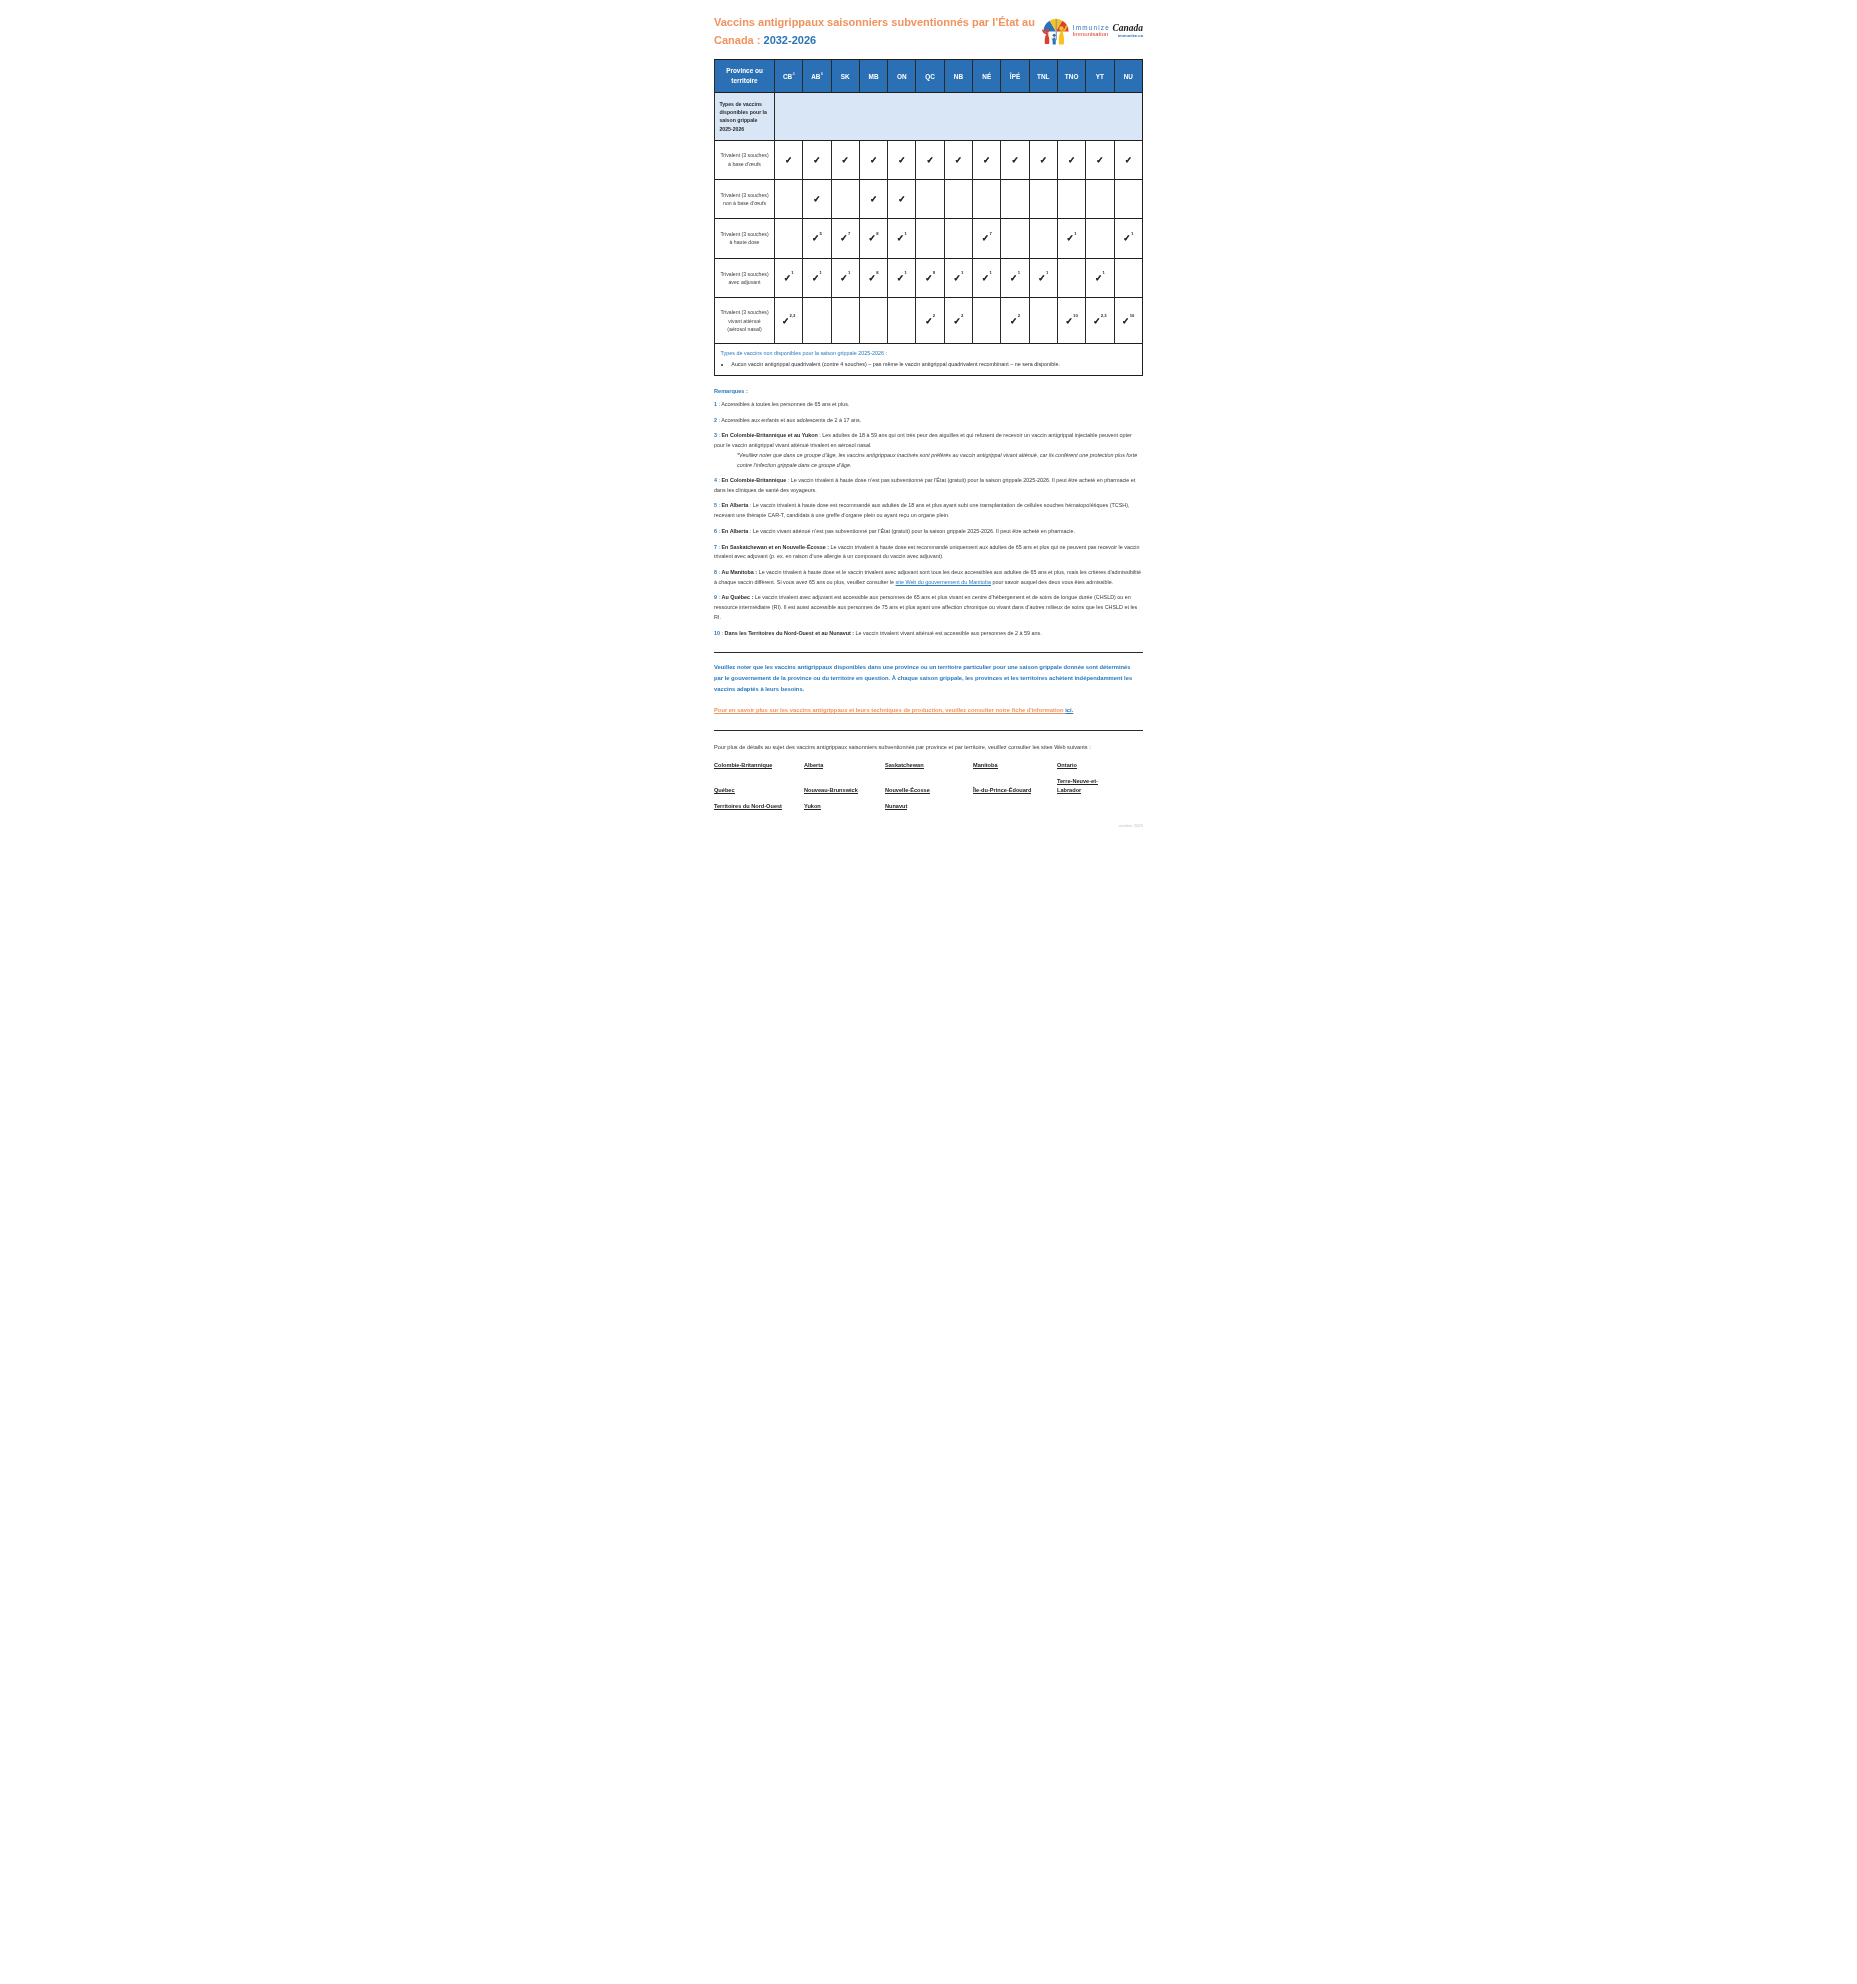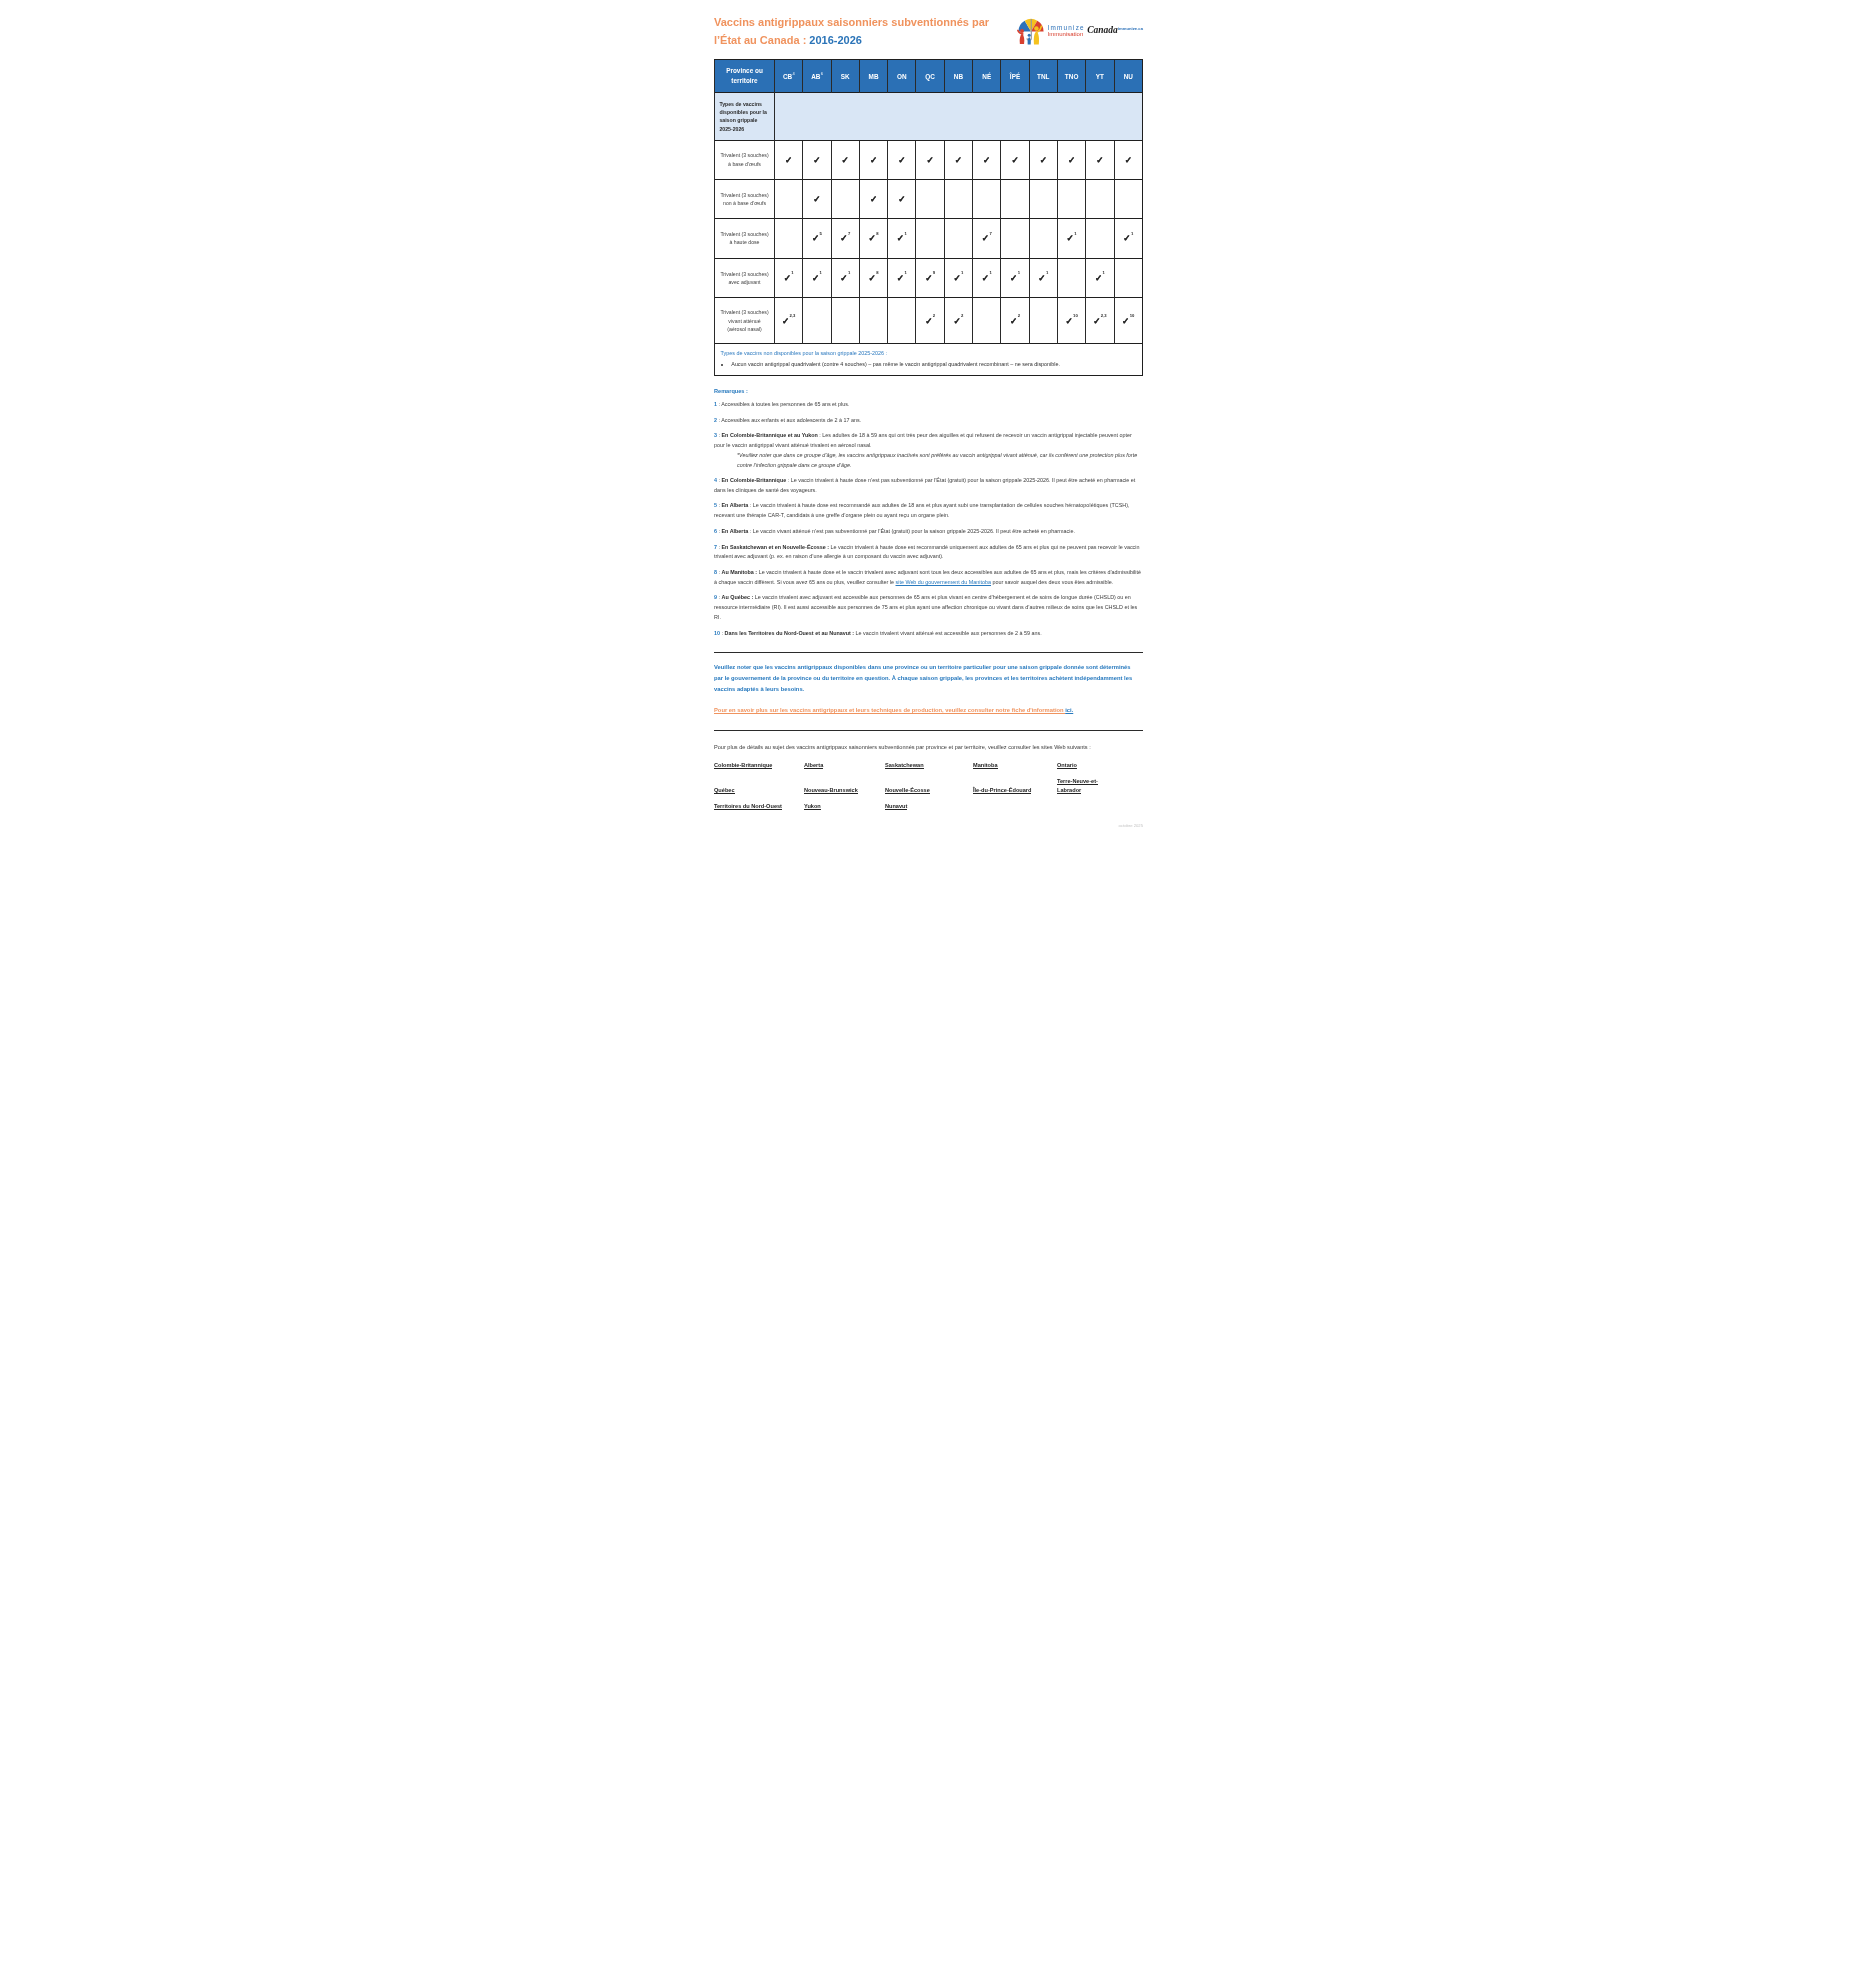--- a/index.html
+++ b/index.html
@@ -10,21 +10,21 @@
   }
   
   .header-row{display:flex;justify-content:space-between;align-items:flex-start;margin-bottom:9.5px;}
   .title{font-size:11px;font-weight:bold;line-height:1.6;color:#F0935E;max-width:329px;}
   .title .season{color:#2B74B8;}
   .logo{display:flex;align-items:center;gap:1.6px;margin-top:1.6px;flex:0 0 auto;}
   .logo svg{width:30px;height:30px;}
   .logo-words{display:flex;flex-direction:column;line-height:1.12;}
   .logo-en{color:#2D72B9;font-size:6.4px;letter-spacing:1.2px;}
   .logo-fr{color:#D8402F;font-size:6px;}
-  .logo-right{display:flex;flex-direction:row;margin-left:0.8px;}
+  .logo-right{display:flex;flex-direction:column;margin-left:0.8px;}
   .logo-canada{font-family:"Liberation Serif",serif;font-style:italic;font-weight:600;font-size:9.5px;color:#1c1c1c;line-height:1;}
   .logo-site{color:#2D72B9;font-weight:bold;font-size:4.2px;text-align:right;margin-top:0;}
   
   table.vax{width:100%;border-collapse:collapse;border:1px solid #1f1f1f;table-layout:fixed;}
   table.vax th,table.vax td{border-left:0.4px solid #2a2a2a;border-top:0.8px solid #1f1f1f;}
   tr.head th{background:#2B70B5;color:#ffffff;height:29px;font-size:6.4px;text-align:center;vertical-align:middle;}
   th.corner{text-align:left;padding:1.6px 4.4px;font-size:6.4px;line-height:1.65;font-weight:bold;}
   th.col-h span{font-weight:bold;}
   th.col-h sup{font-weight:400;font-size:4px;position:relative;top:-1.2px;left:0.4px;}
   tr.subhead td{background:#D9E6F5;height:40px;vertical-align:middle;}
@@ -56,21 +56,21 @@
   .links-grid .cell{min-height:0.4px;}
   .links-grid > .cell:nth-child(5n+1){max-width:73px;}
   .links-grid > .cell:nth-child(5n){max-width:63px;}
   .site-link{font-weight:bold;font-size:5.6px;color:#242424;border-bottom:1px solid #242424;padding-bottom:0.4px;line-height:1.6;cursor:pointer;}
   .footer-date{text-align:right;color:#c4c4c4;font-size:4.2px;margin-top:12px;}
 </style>
 </head>
 <body>
 
 <div class="header-row">
-  <div class="title"><span>Vaccins antigrippaux saisonniers subventionnés par l’État au Canada : </span><span class="season">2016-2026</span></div>
+  <div class="title"><span>Vaccins antigrippaux saisonniers subventionnés par l’État au Canada : </span><span class="season">2032-2026</span></div>
   <div class="logo">
     <svg viewBox="0 0 100 100" aria-hidden="true">
       <path d="M50 52 L8 52 A42 42 0 0 1 29 15.6 Z" fill="#2D72B9"></path>
       <path d="M50 52 L29 15.6 A42 42 0 0 1 71 15.6 Z" fill="#F5C21E"></path>
       <path d="M50 52 L71 15.6 A42 42 0 0 1 92 52 Z" fill="#D8402F"></path>
       <path d="M51 10 L51 74 A7 7 0 0 1 37 74" stroke="#9a9a9a" stroke-width="4" fill="none"></path>
       <circle cx="20" cy="50" r="6.5" fill="#D8402F"></circle>
       <path d="M20 58 C13 64 11 77 13 93 L27 93 C29 77 27 64 20 58 Z" fill="#D8402F"></path>
       <path d="M23 60 q-13 -2 -17 -12" stroke="#D8402F" stroke-width="5" fill="none" stroke-linecap="round"></path>
       <circle cx="68" cy="42" r="7.5" fill="#F5C21E"></circle>

